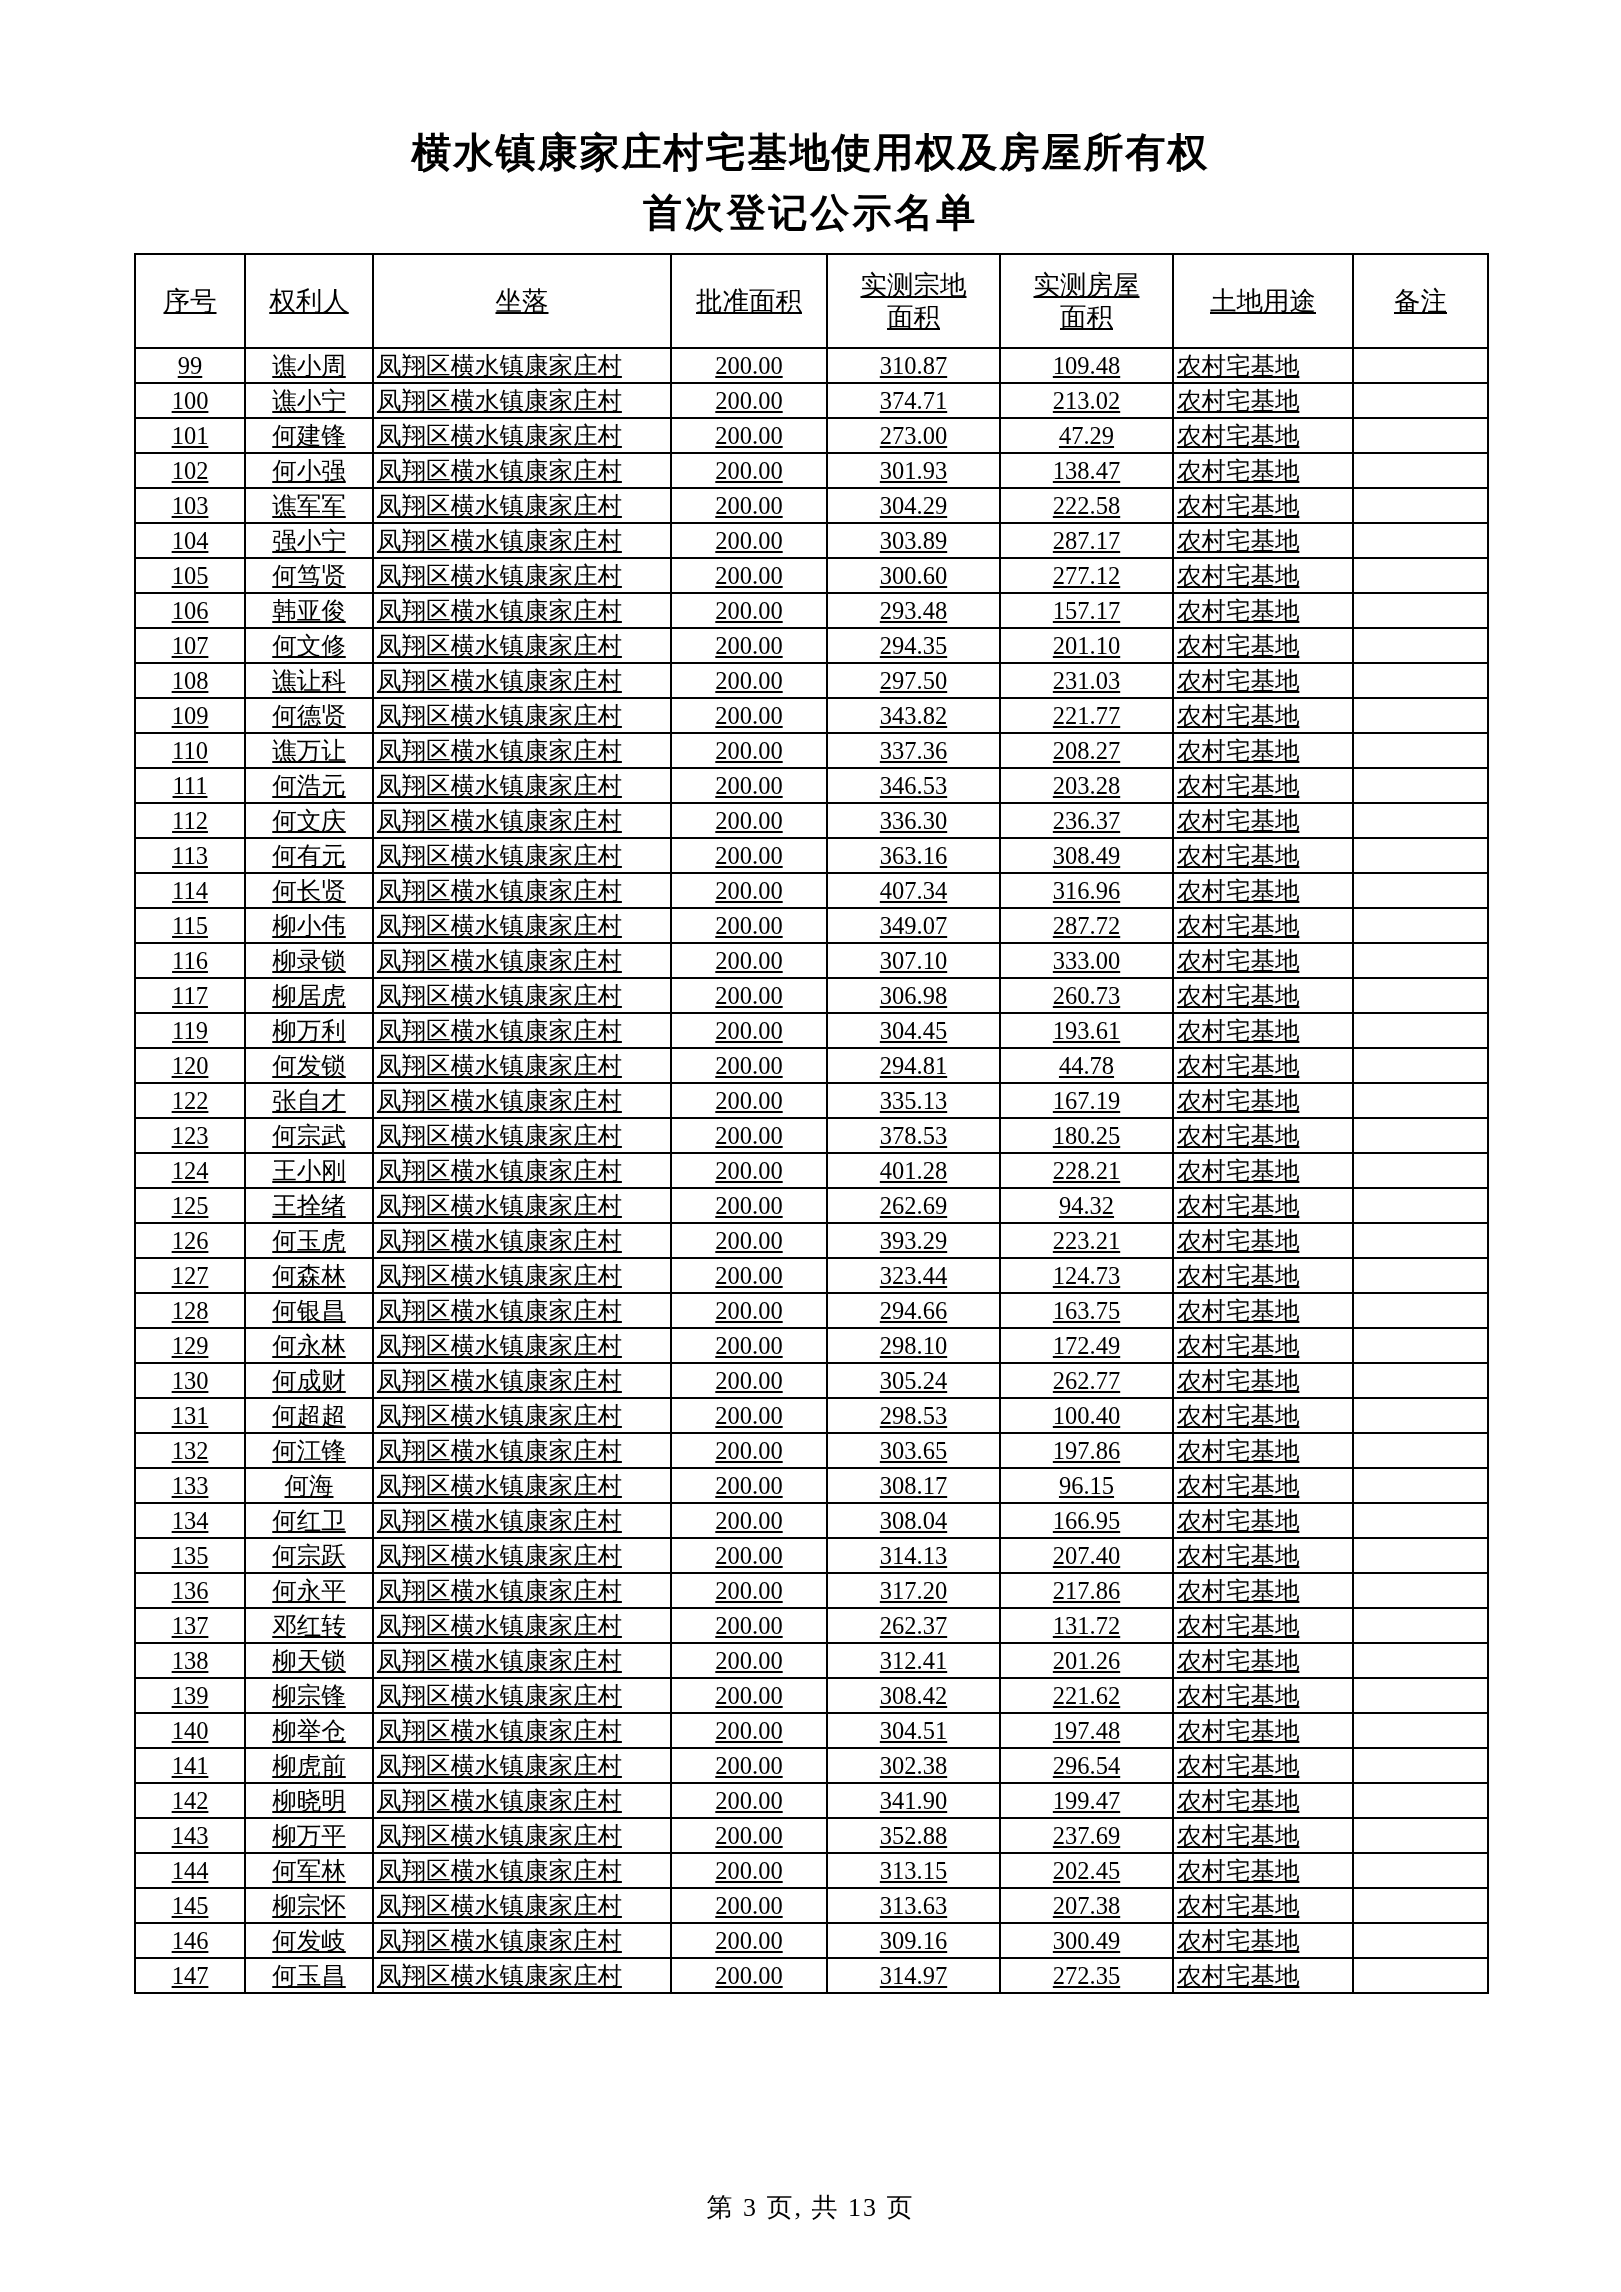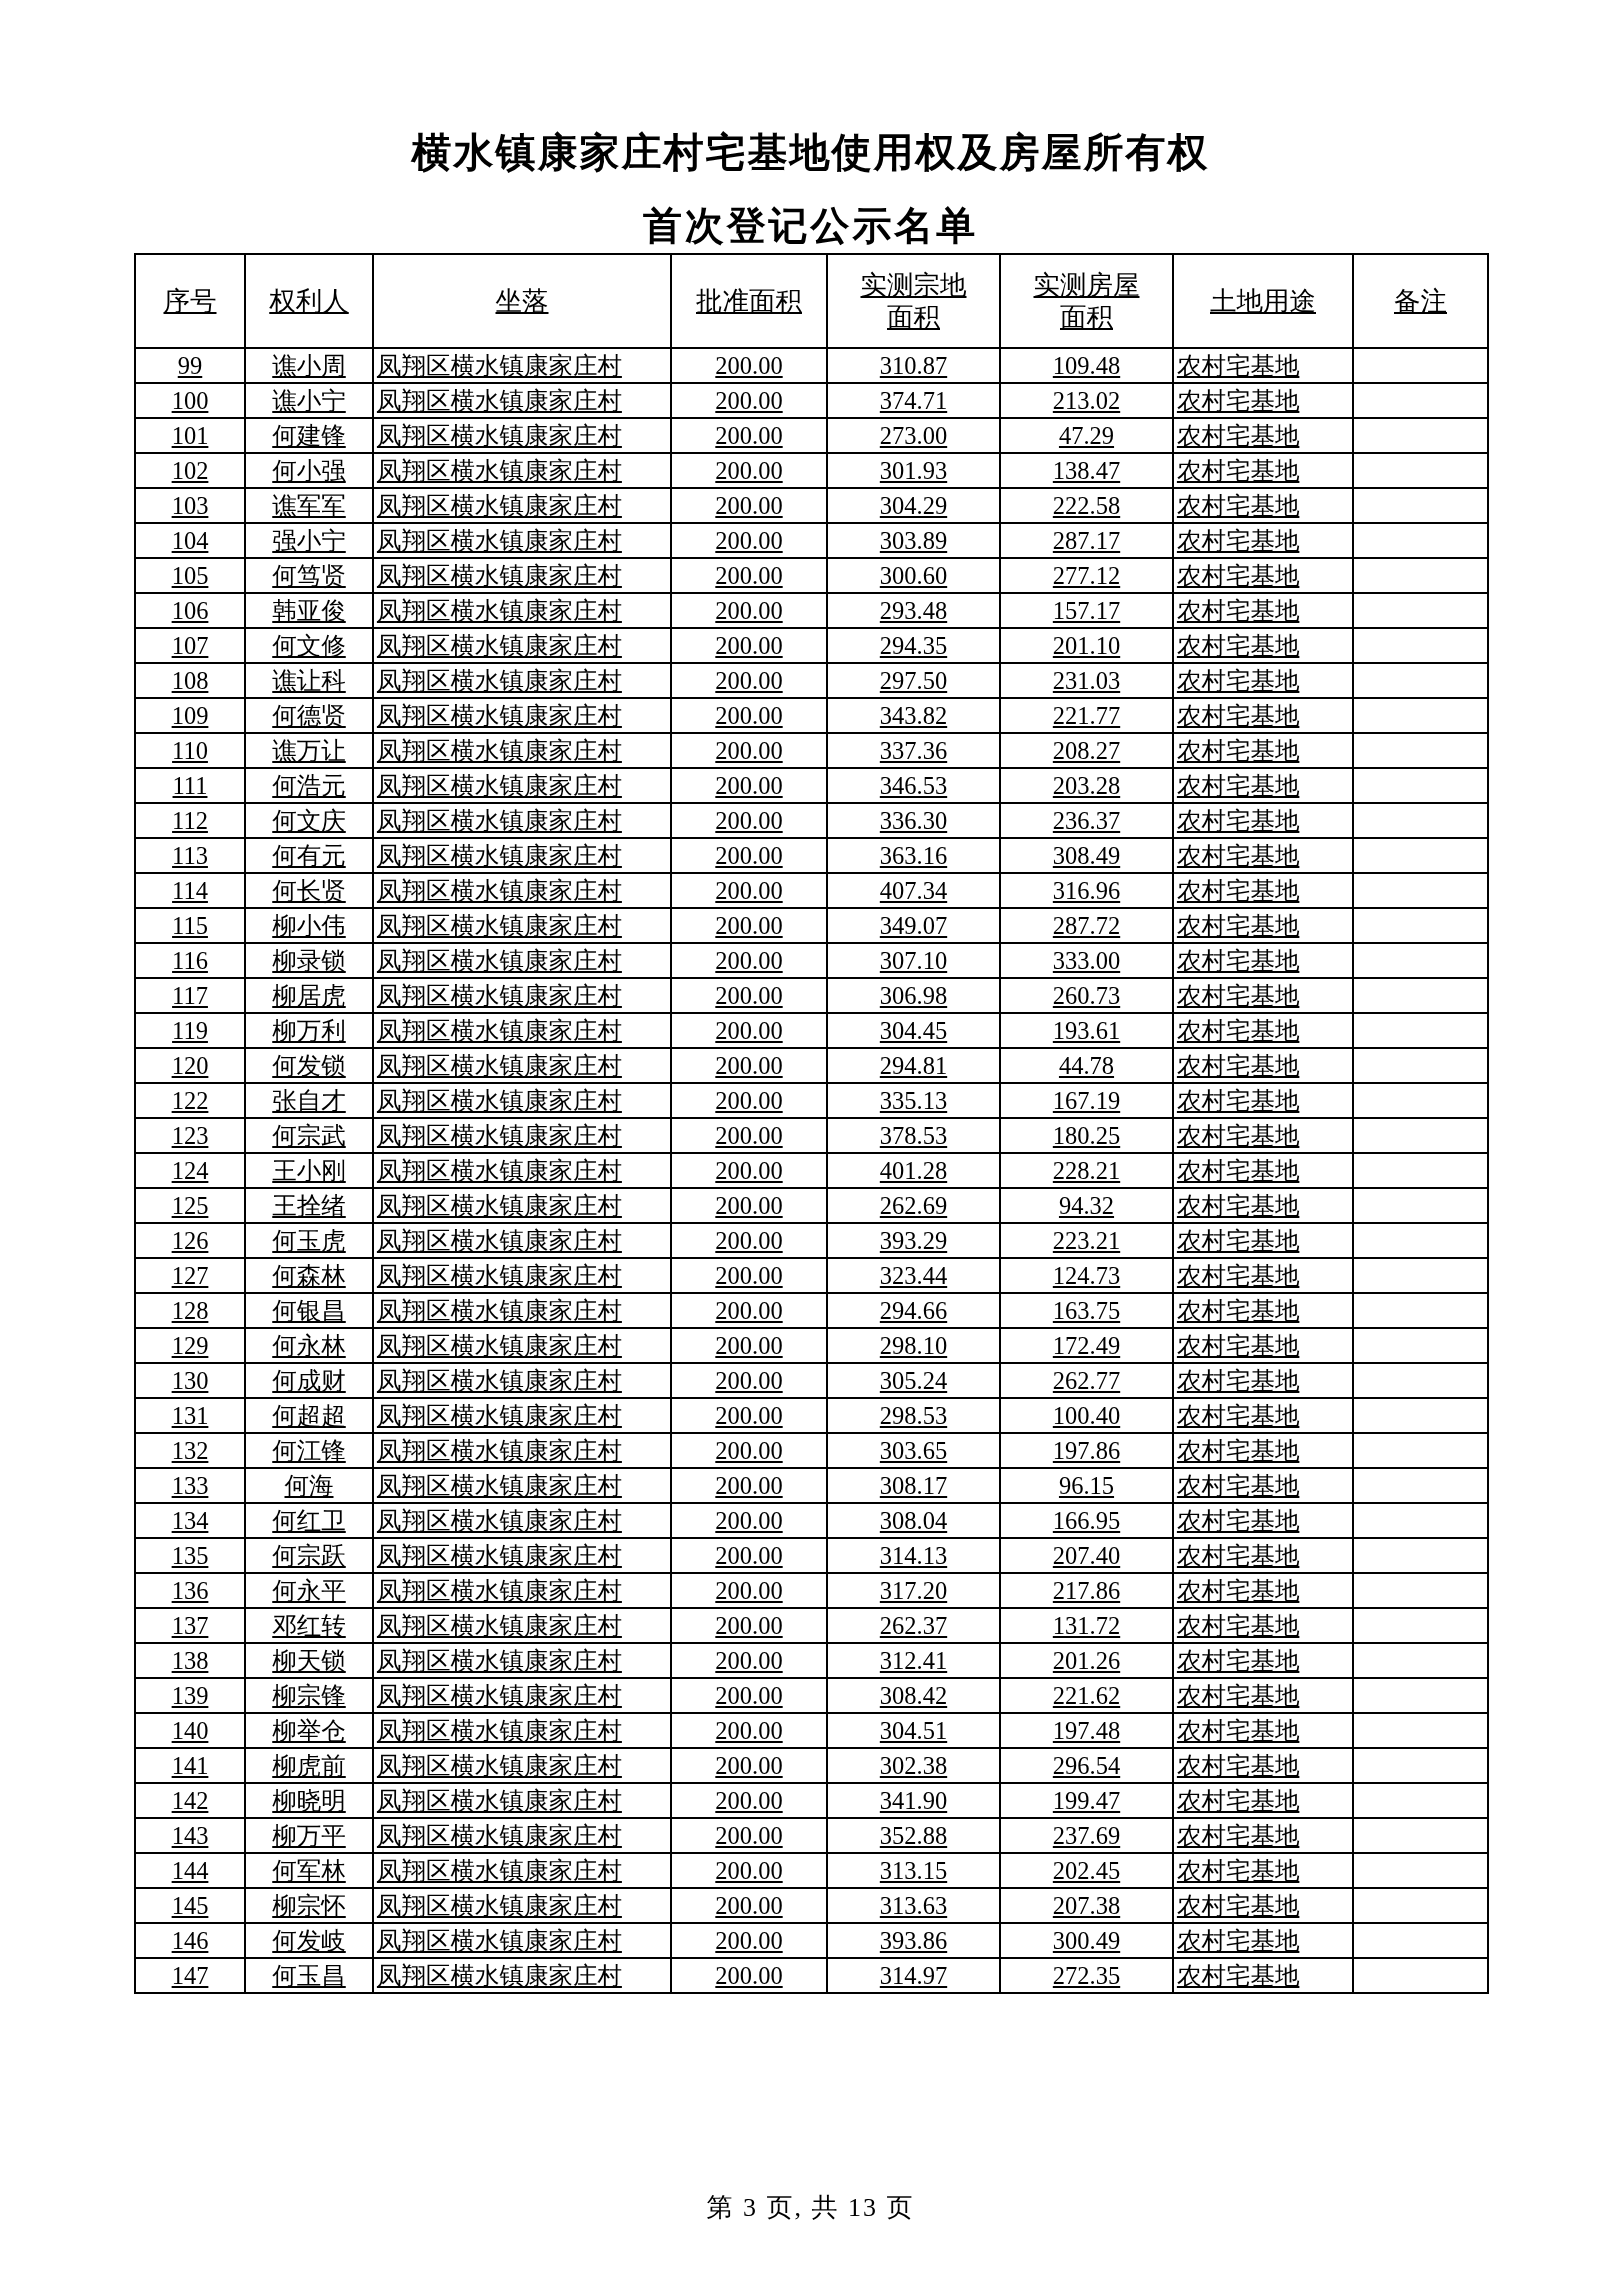--- a/index.html
+++ b/index.html
@@ -15,21 +15,21 @@
     position: absolute;
     top: 129px;
     left: 0;
     width: 100%;
     text-align: center;
     font-family: "Liberation Sans", sans-serif;
     font-weight: bold;
     color: #000000;
   }
   .doc-title .line1 { font-size: 40px; line-height: 46px; letter-spacing: 2px; }
-  .doc-title .line2 { font-size: 39px; line-height: 45px; margin-top: 28px; letter-spacing: 2.9px; }
+  .doc-title .line2 { font-size: 39px; line-height: 45px; margin-top: 15px; letter-spacing: 2.9px; }
   table.registry {
     position: absolute;
     left: 134px;
     top: 253px;
     width: 1353px;
     border-collapse: collapse;
     table-layout: fixed;
     border: 2.9px solid #000000;
     font-family: "Liberation Serif", serif;
     text-decoration: underline;
@@ -553,21 +553,21 @@
       <td>313.63</td>
       <td>207.38</td>
       <td class="al">农村宅基地</td>
       <td></td>
     </tr>
         <tr>
       <td>146</td>
       <td>何发岐</td>
       <td class="al">凤翔区横水镇康家庄村</td>
       <td>200.00</td>
-      <td>393.86</td>
+      <td>309.16</td>
       <td>300.49</td>
       <td class="al">农村宅基地</td>
       <td></td>
     </tr>
         <tr>
       <td>147</td>
       <td>何玉昌</td>
       <td class="al">凤翔区横水镇康家庄村</td>
       <td>200.00</td>
       <td>314.97</td>

